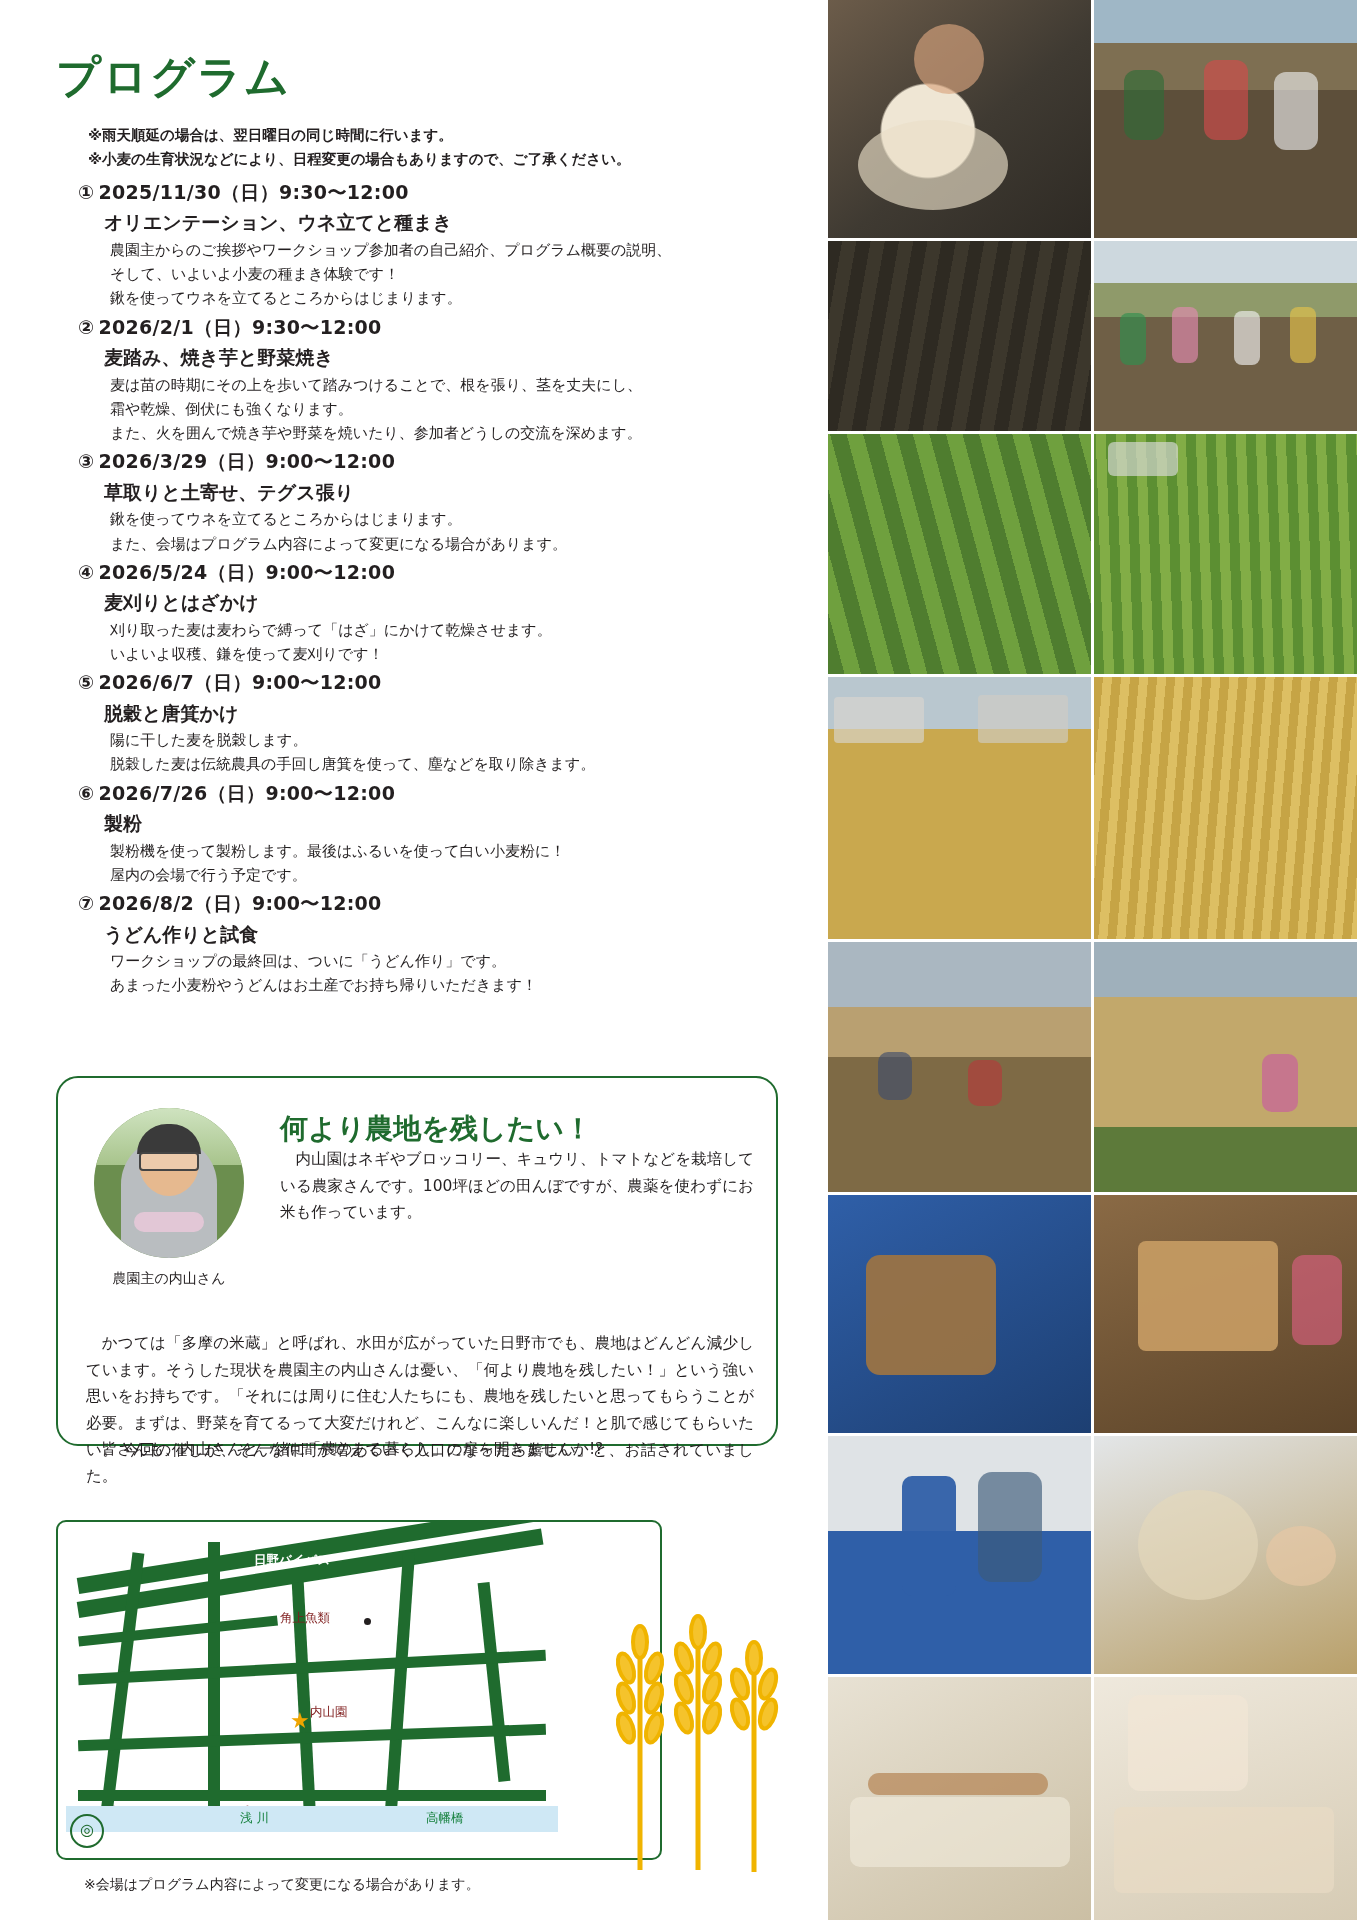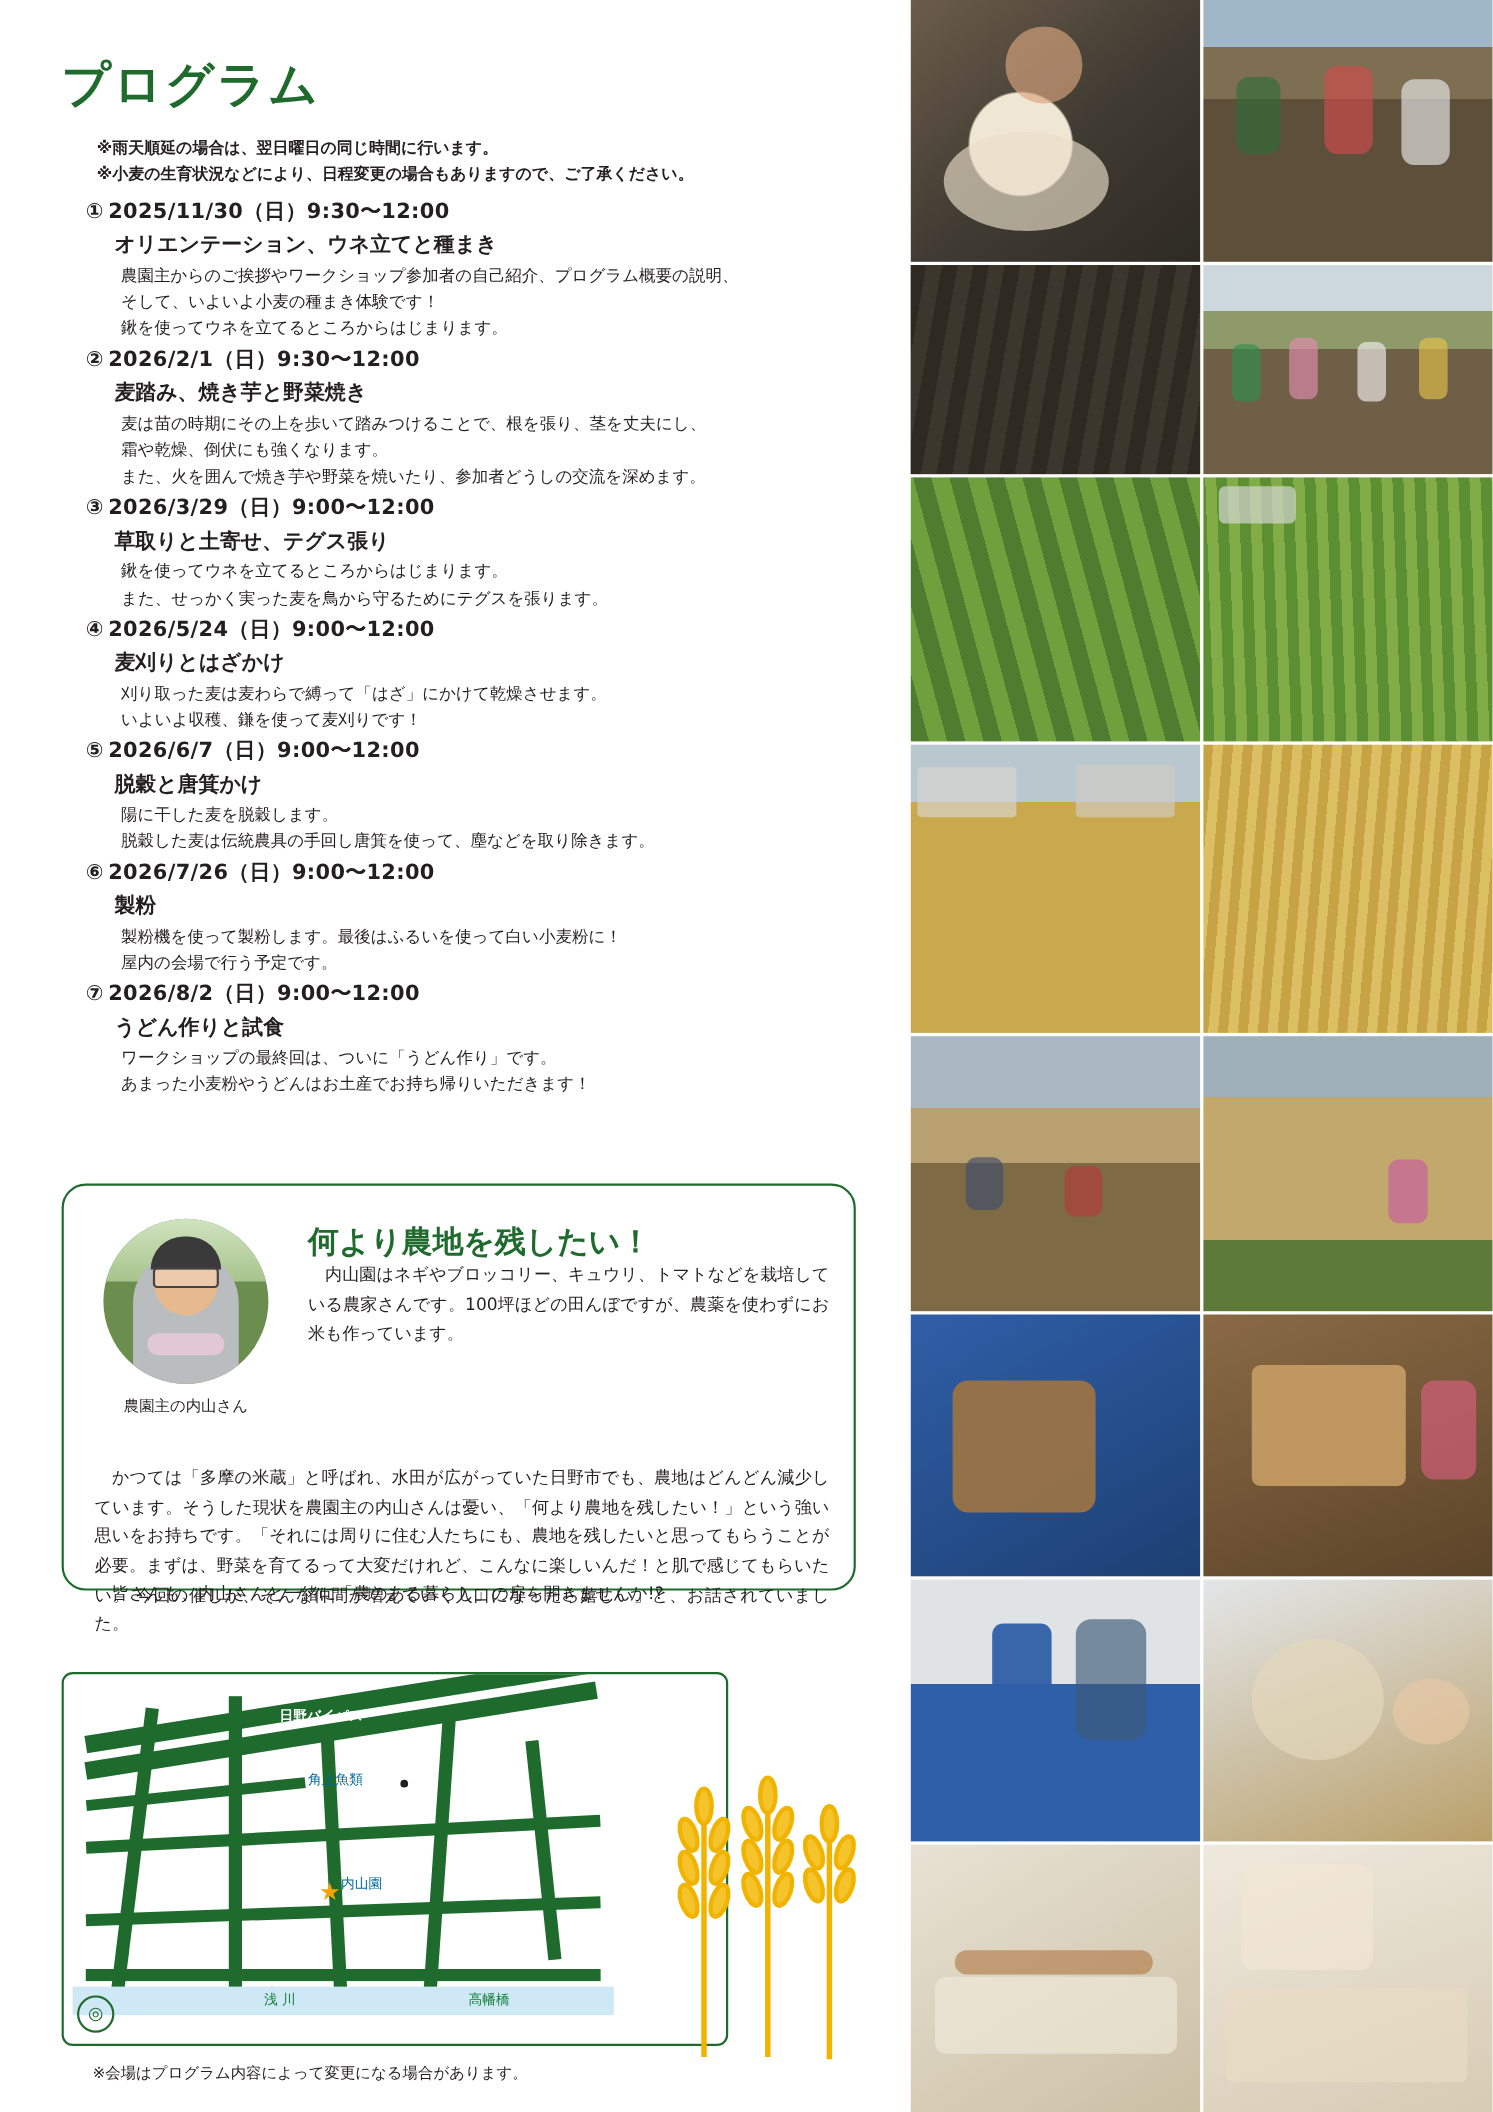--- a/index.html
+++ b/index.html
@@ -67,21 +67,21 @@
   .iv-p3{position:absolute;left:28px;top:358px;width:668px;font-size:15.5px;line-height:1.72;}
 
   
   .mapbox{
     position:absolute;left:56px;top:1520px;width:606px;height:340px;
     border:2.5px solid #1f6b2e;border-radius:10px;background:#fff;box-sizing:border-box;overflow:hidden;
   }
   .road{position:absolute;background:#1f6b2e;}
   .river{position:absolute;left:8px;bottom:26px;width:492px;height:26px;background:#cfe8f5;}
   .river-lbl{position:absolute;font-size:12.5px;color:#15803d;}
-  .map-lbl{position:absolute;font-size:12.5px;color:#0369a1;white-space:nowrap;}
+  .map-lbl{position:absolute;font-size:12.5px;color:#7f1d1d;white-space:nowrap;}
   .map-dot{position:absolute;width:7px;height:7px;border-radius:50%;background:#231f20;}
   .hwy-lbl{
     position:absolute;left:196px;top:30px;font-size:12.5px;color:#fff;font-weight:bold;z-index:3;
   }
   .star{position:absolute;left:232px;top:186px;font-size:22px;color:#f0a500;z-index:4;}
   .compass{
     position:absolute;left:12px;bottom:10px;width:30px;height:30px;border:2px solid #1f6b2e;border-radius:50%;
     color:#1f6b2e;font-size:16px;text-align:center;line-height:28px;
   }
   .map-note{position:absolute;left:84px;top:1876px;font-size:14px;color:#231f20;}
@@ -155,21 +155,21 @@
         </div>
       </div>
 
       <div class="session">
         <div class="s-head">
           <span class="num">③</span><span>2026/3/29（日）9:00〜12:00</span>
         </div>
         <div class="s-title">草取りと土寄せ、テグス張り</div>
         <div class="s-body">
           <div>鍬を使ってウネを立てるところからはじまります。</div>
-          <div>また、せっかく実った麦を鳥から守るためにテグスを張ります。</div>
+          <div>また、会場はプログラム内容によって変更になる場合があります。</div>
         </div>
       </div>
 
       <div class="session">
         <div class="s-head">
           <span class="num">④</span><span>2026/5/24（日）9:00〜12:00</span>
         </div>
         <div class="s-title">麦刈りとはざかけ</div>
         <div class="s-body">
           <div>刈り取った麦は麦わらで縛って「はざ」にかけて乾燥させます。</div>

